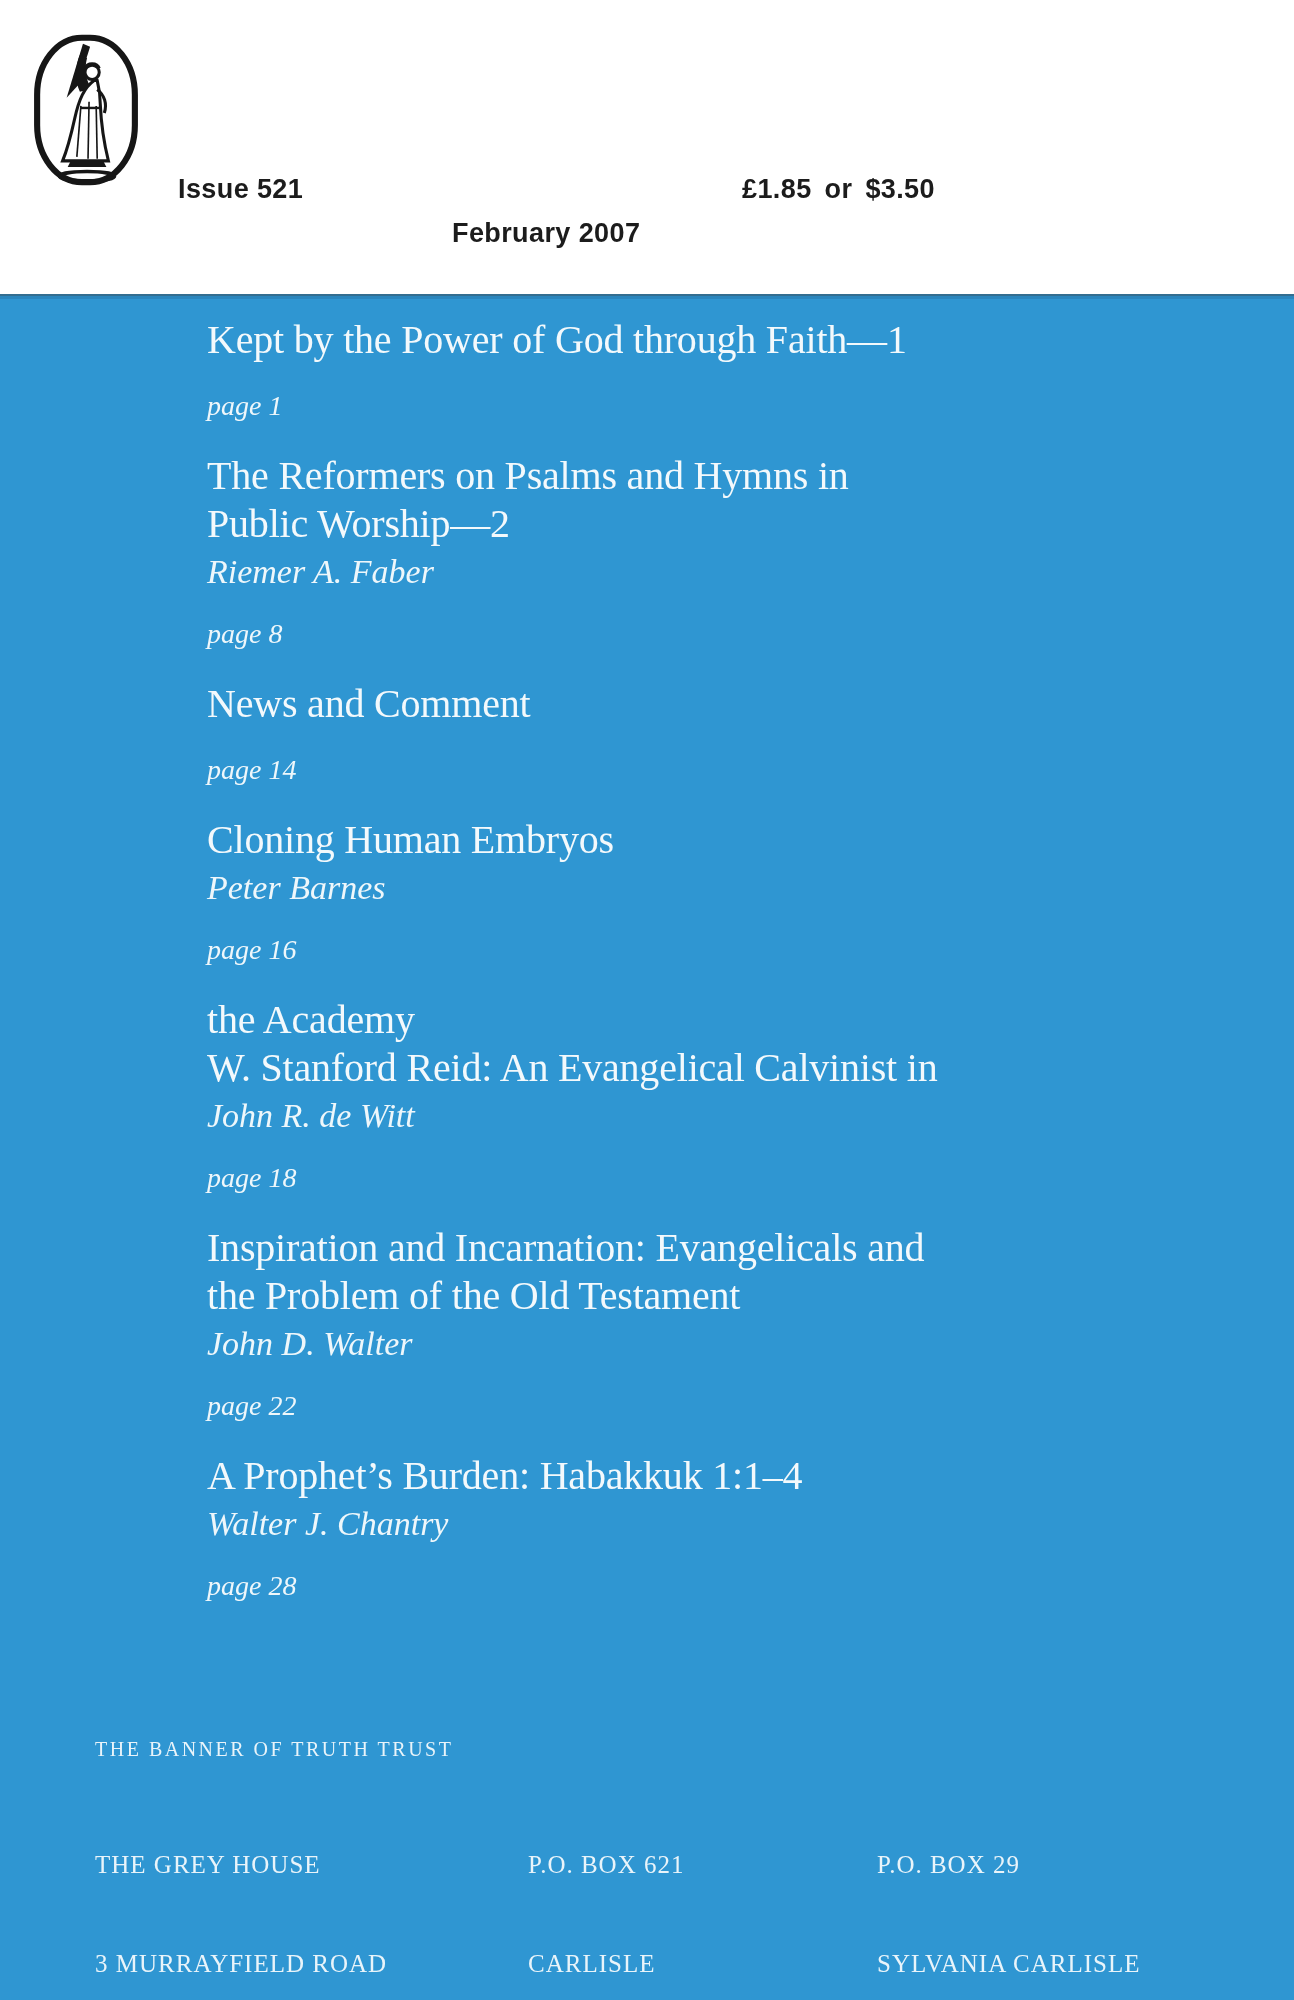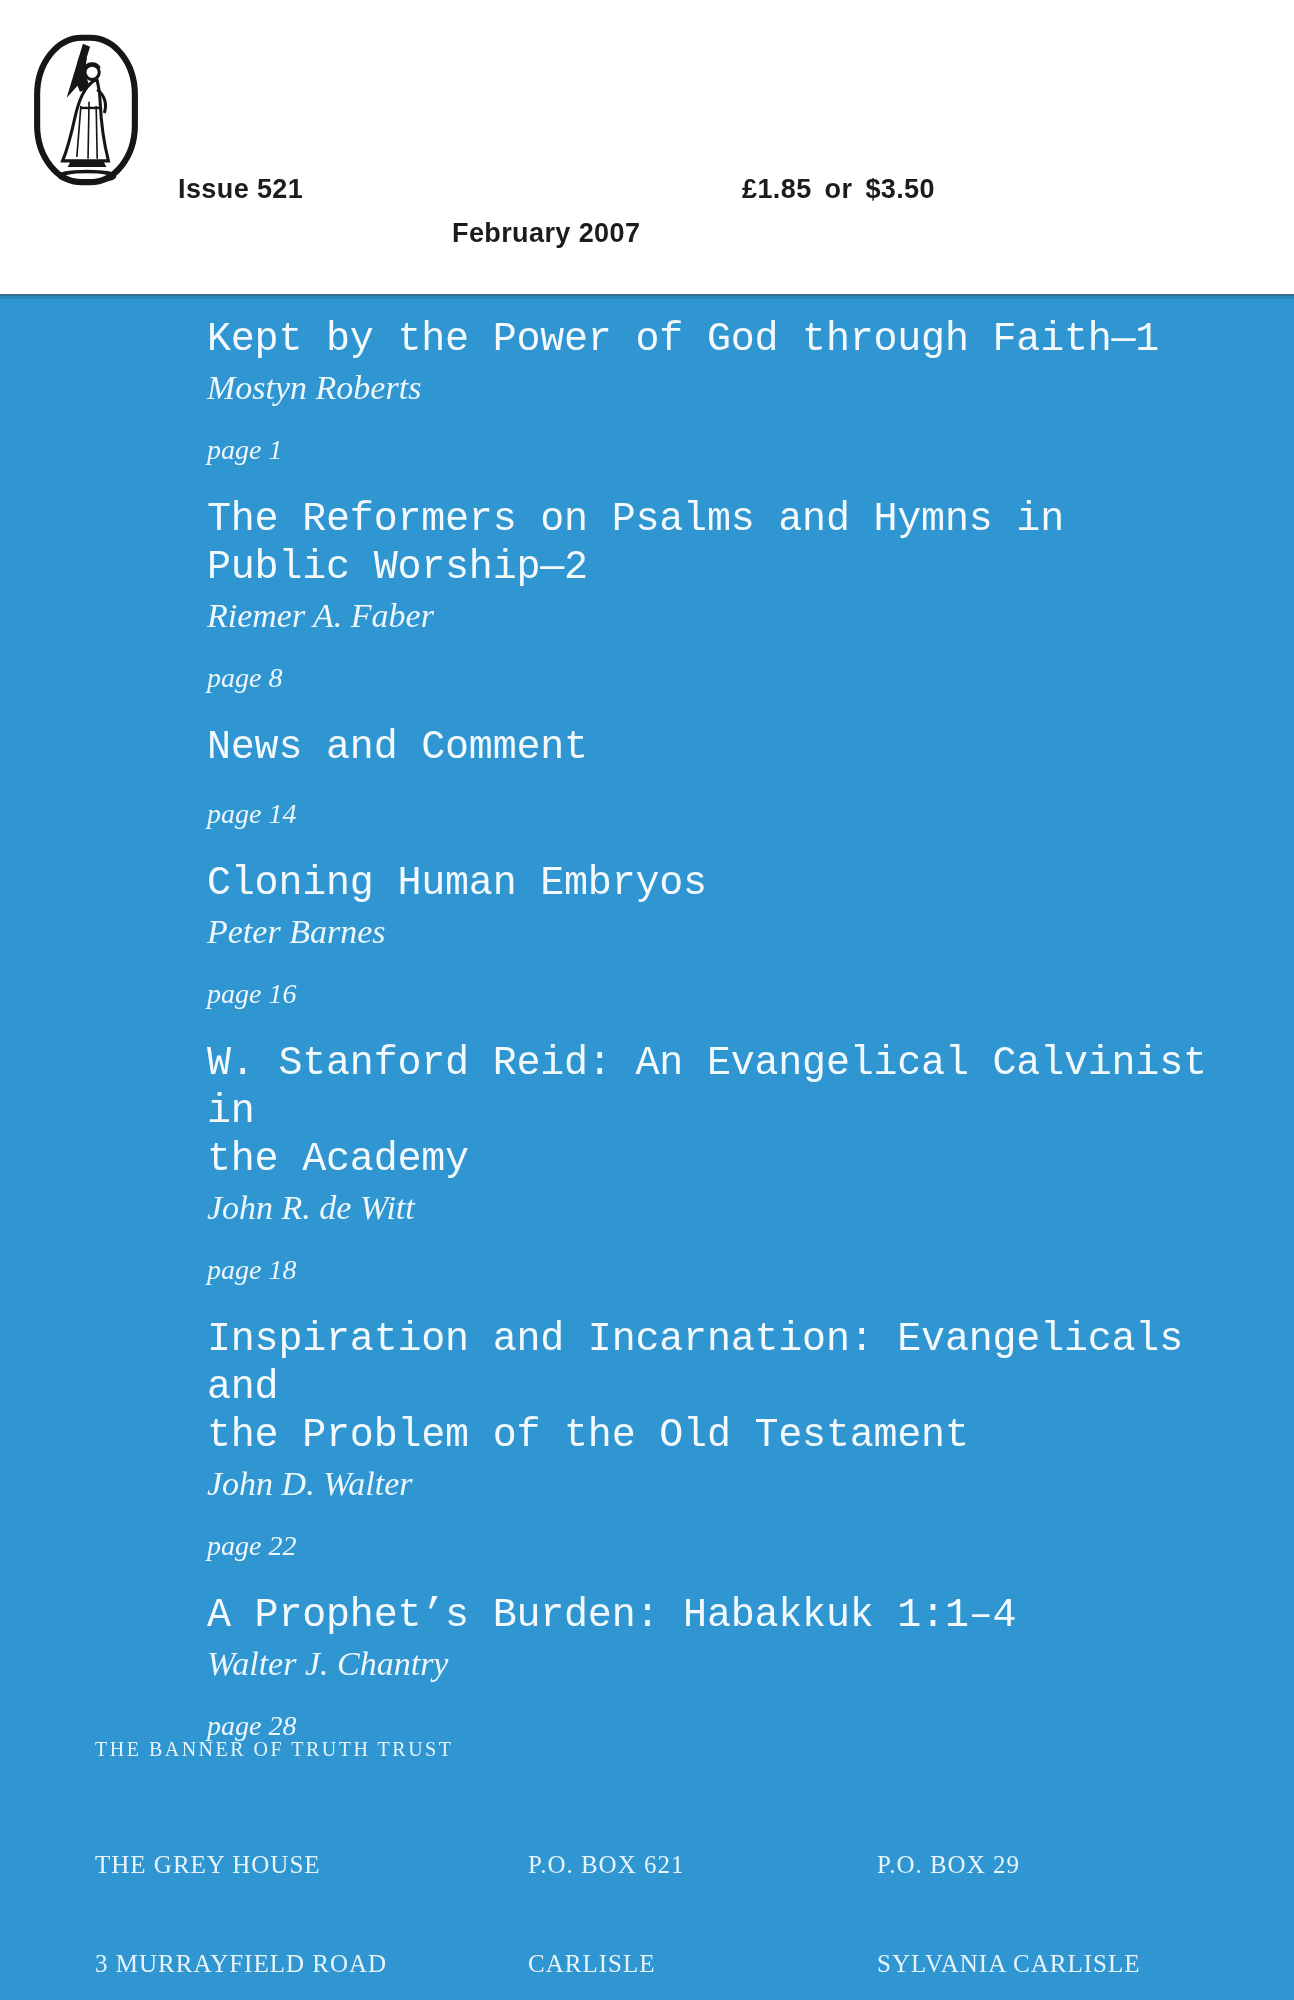--- a/index.html
+++ b/index.html
@@ -55,21 +55,20 @@
     position: absolute;
     left: 207px; top: 20px;
     width: 1010px;
   }
   .toc-item { margin-top: 30px; }
   .toc-item:first-child { margin-top: 0; }
   .t-line {
     font-size: 40px;
     line-height: 48px;
     letter-spacing: -0.2px;
-    font-family: Liberation Mono, monospace;
   }
   .author {
     font-size: 34px;
     line-height: 40px;
     font-style: italic;
     margin-top: 4px;
     color: #eef7fb;
   }
   .pageno {
     font-size: 28px;
@@ -143,21 +142,20 @@
       <span>£1.85</span><span class="conj">or</span><span>$3.50</span>
     </div>
   </header>
 
   <section class="cover-blue">
 
     <div class="toc">
 
       <article class="toc-item">
         <div class="t-line">Kept by the Power of God through Faith—1</div>
-        <div class="author">Mostyn Roberts</div>
         <div class="pageno">page 1</div>
       </article>
 
       <article class="toc-item">
         <div class="t-line">The Reformers on Psalms and Hymns in</div>
         <div class="t-line">Public Worship—2</div>
         <div class="author">Riemer A. Faber</div>
         <div class="pageno">page 8</div>
       </article>
 
@@ -166,22 +164,22 @@
         <div class="pageno">page 14</div>
       </article>
 
       <article class="toc-item">
         <div class="t-line">Cloning Human Embryos</div>
         <div class="author">Peter Barnes</div>
         <div class="pageno">page 16</div>
       </article>
 
       <article class="toc-item">
+        <div class="t-line">the Academy</div>
         <div class="t-line">W. Stanford Reid: An Evangelical Calvinist in</div>
-        <div class="t-line">the Academy</div>
         <div class="author">John R. de Witt</div>
         <div class="pageno">page 18</div>
       </article>
 
       <article class="toc-item">
         <div class="t-line">Inspiration and Incarnation: Evangelicals and</div>
         <div class="t-line">the Problem of the Old Testament</div>
         <div class="author">John D. Walter</div>
         <div class="pageno">page 22</div>
       </article>

